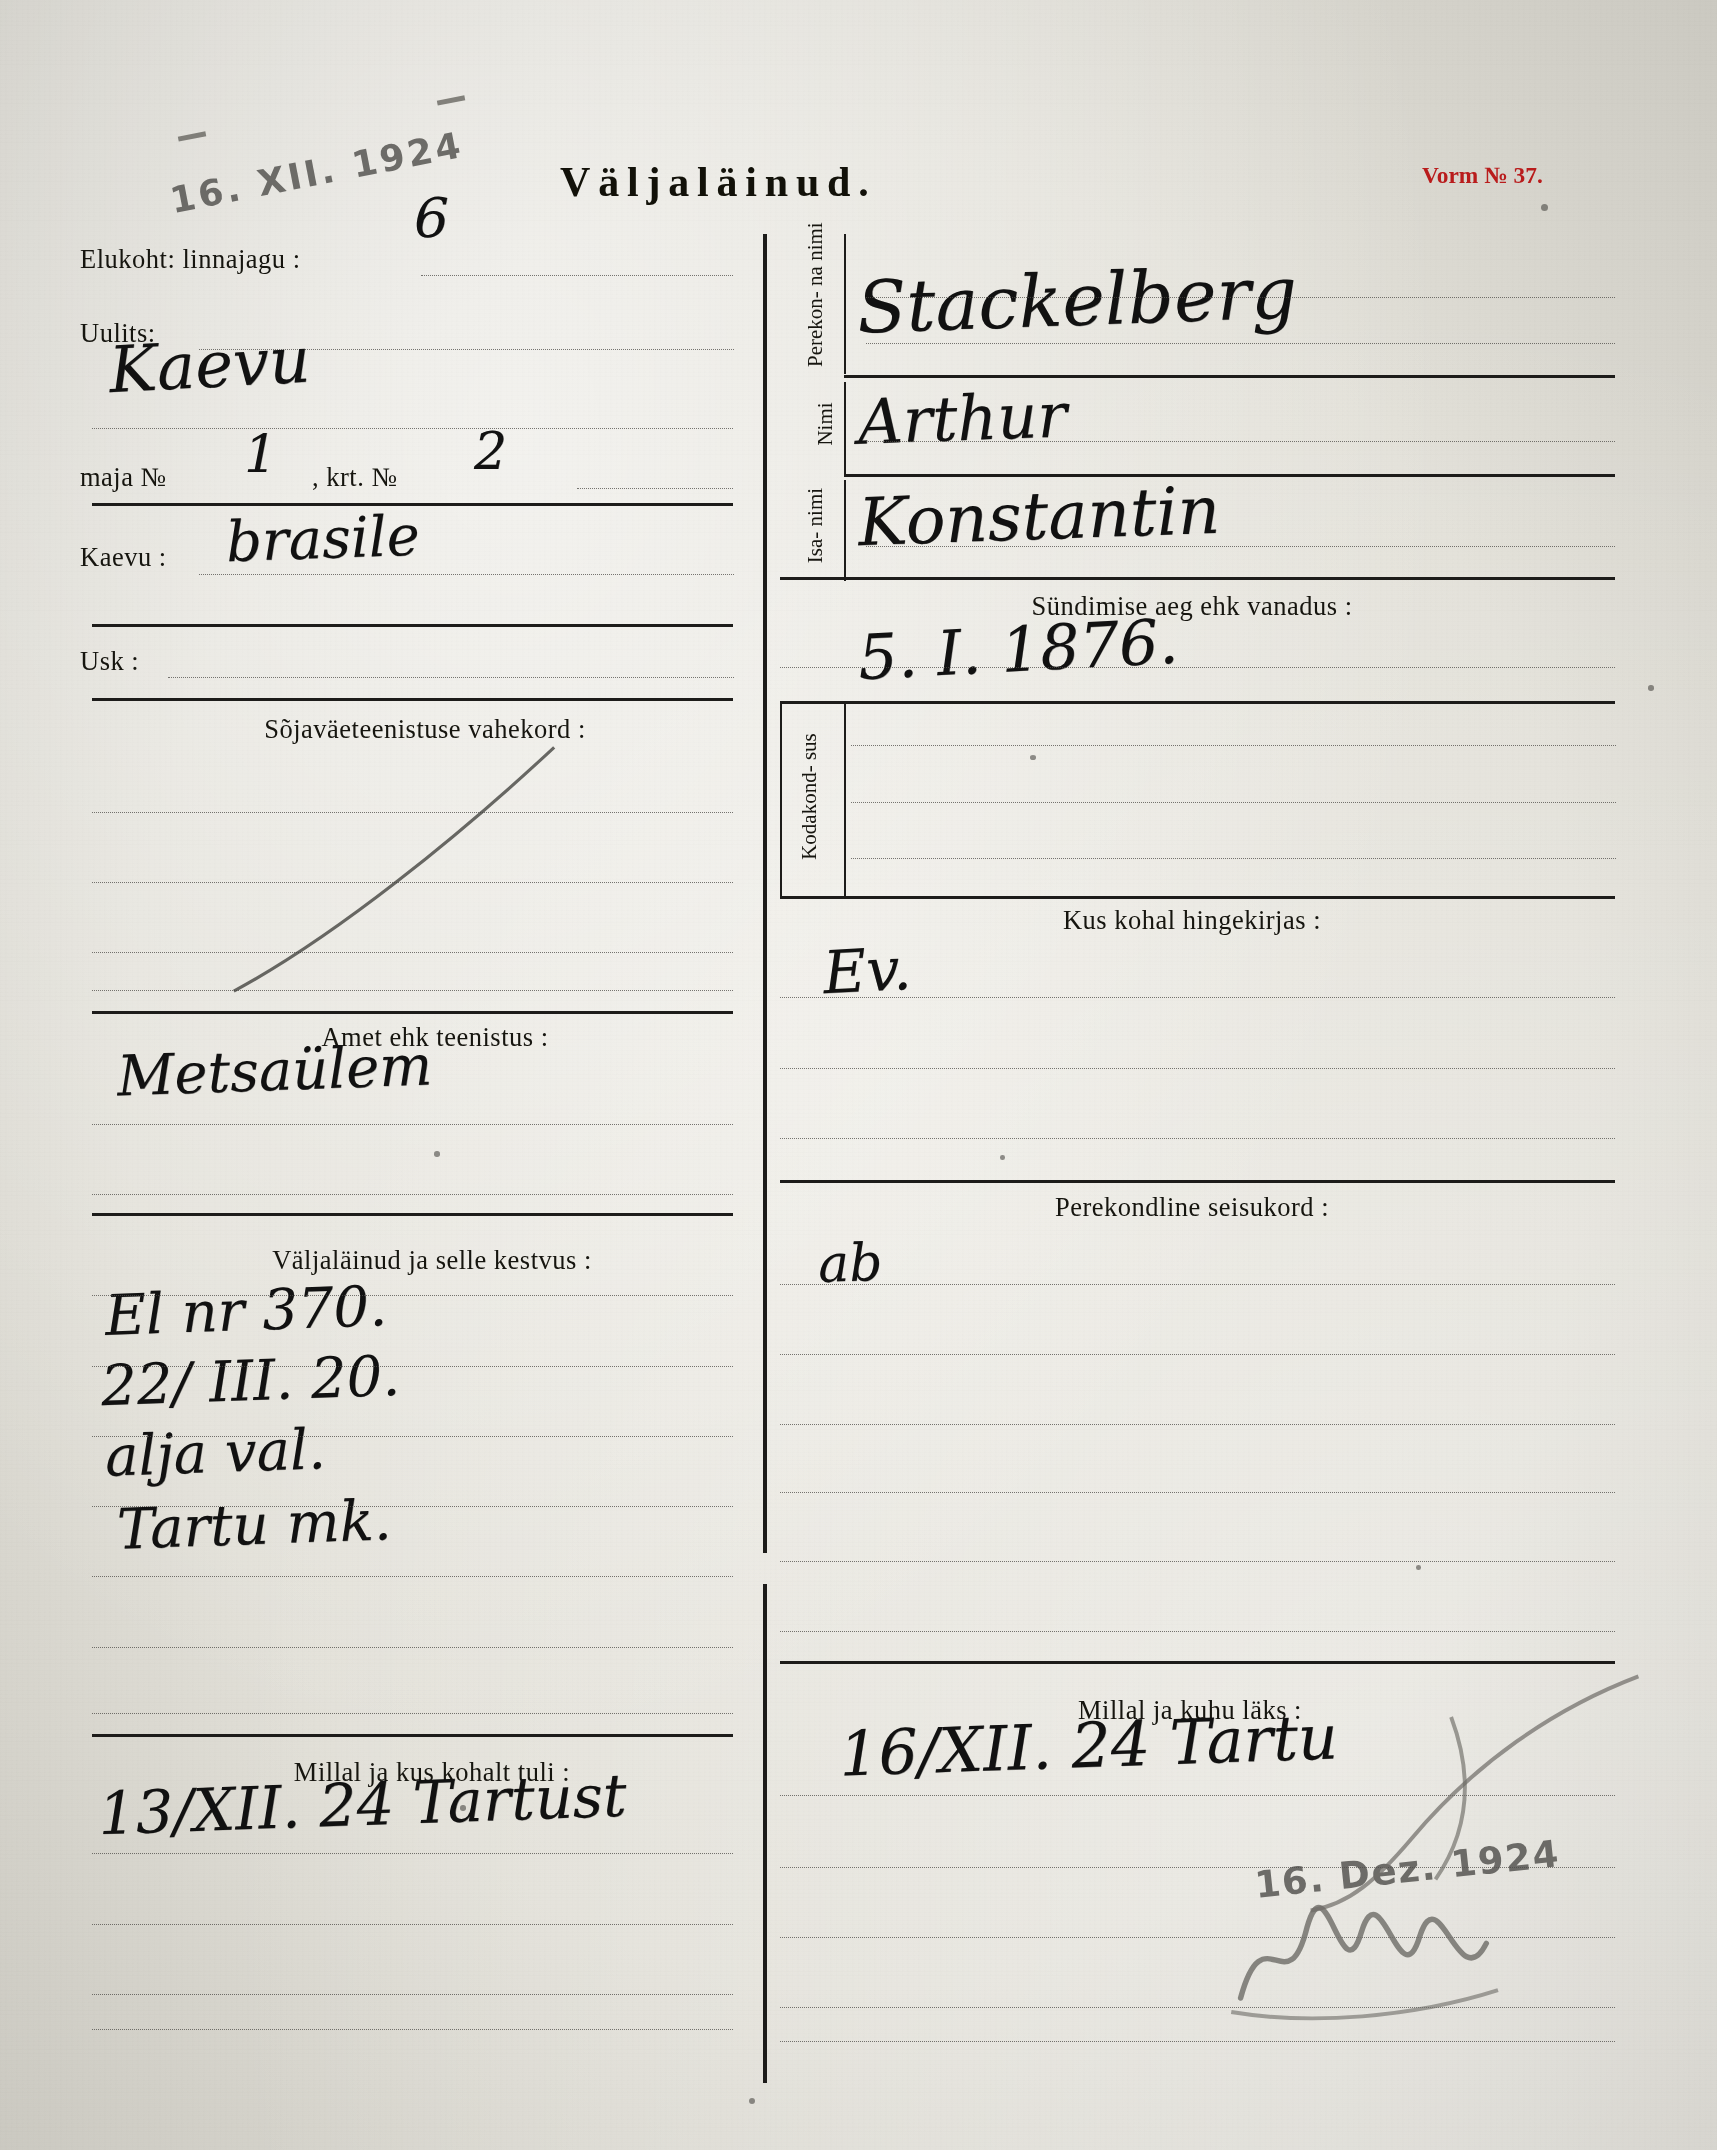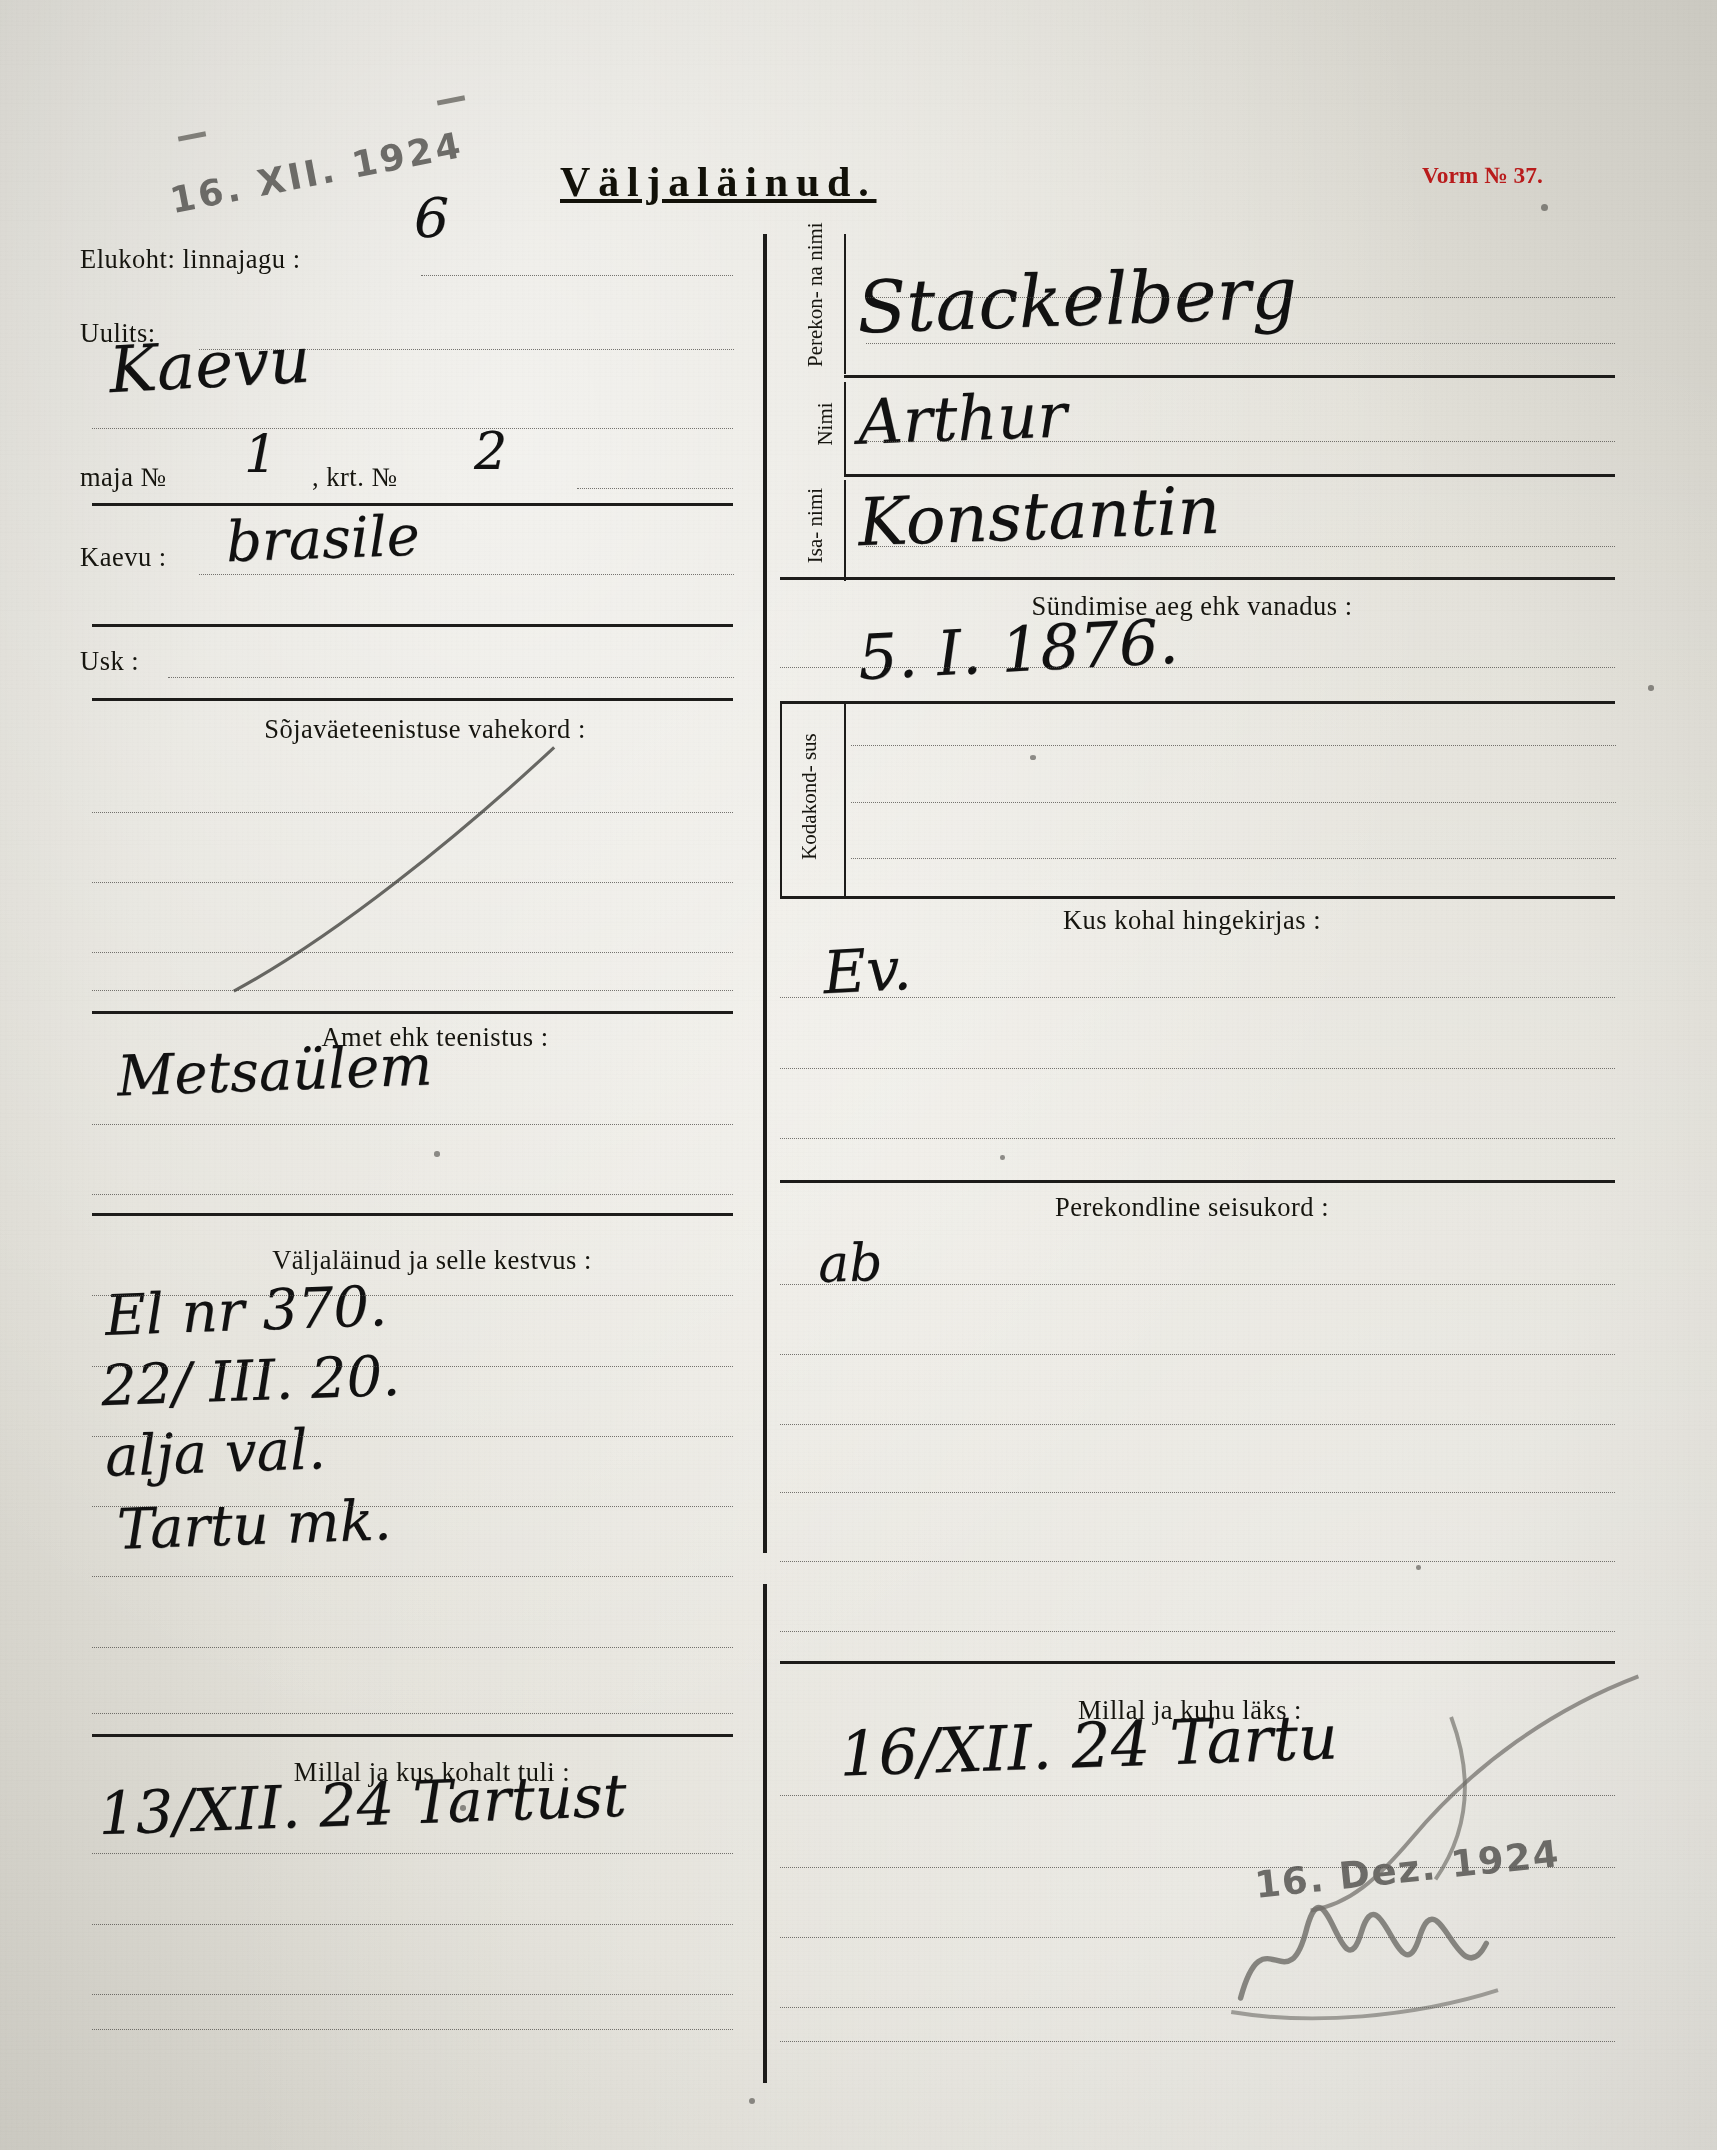--- a/index.html
+++ b/index.html
@@ -75,21 +75,20 @@
   .lbl.center {
     transform: translateX(-50%);
   }
   .title {
     position: absolute;
     font-size: 42px;
     letter-spacing: 7.8px;
     color: #121109;
     font-weight: 700;
     white-space: nowrap;
-    text-decoration: underline;
   }
   .formno {
     position: absolute;
     font-size: 23.4px;
     font-weight: 700;
     color: #b91c1c;
     white-space: nowrap;
   }
   .vlabel {
     position: absolute;

